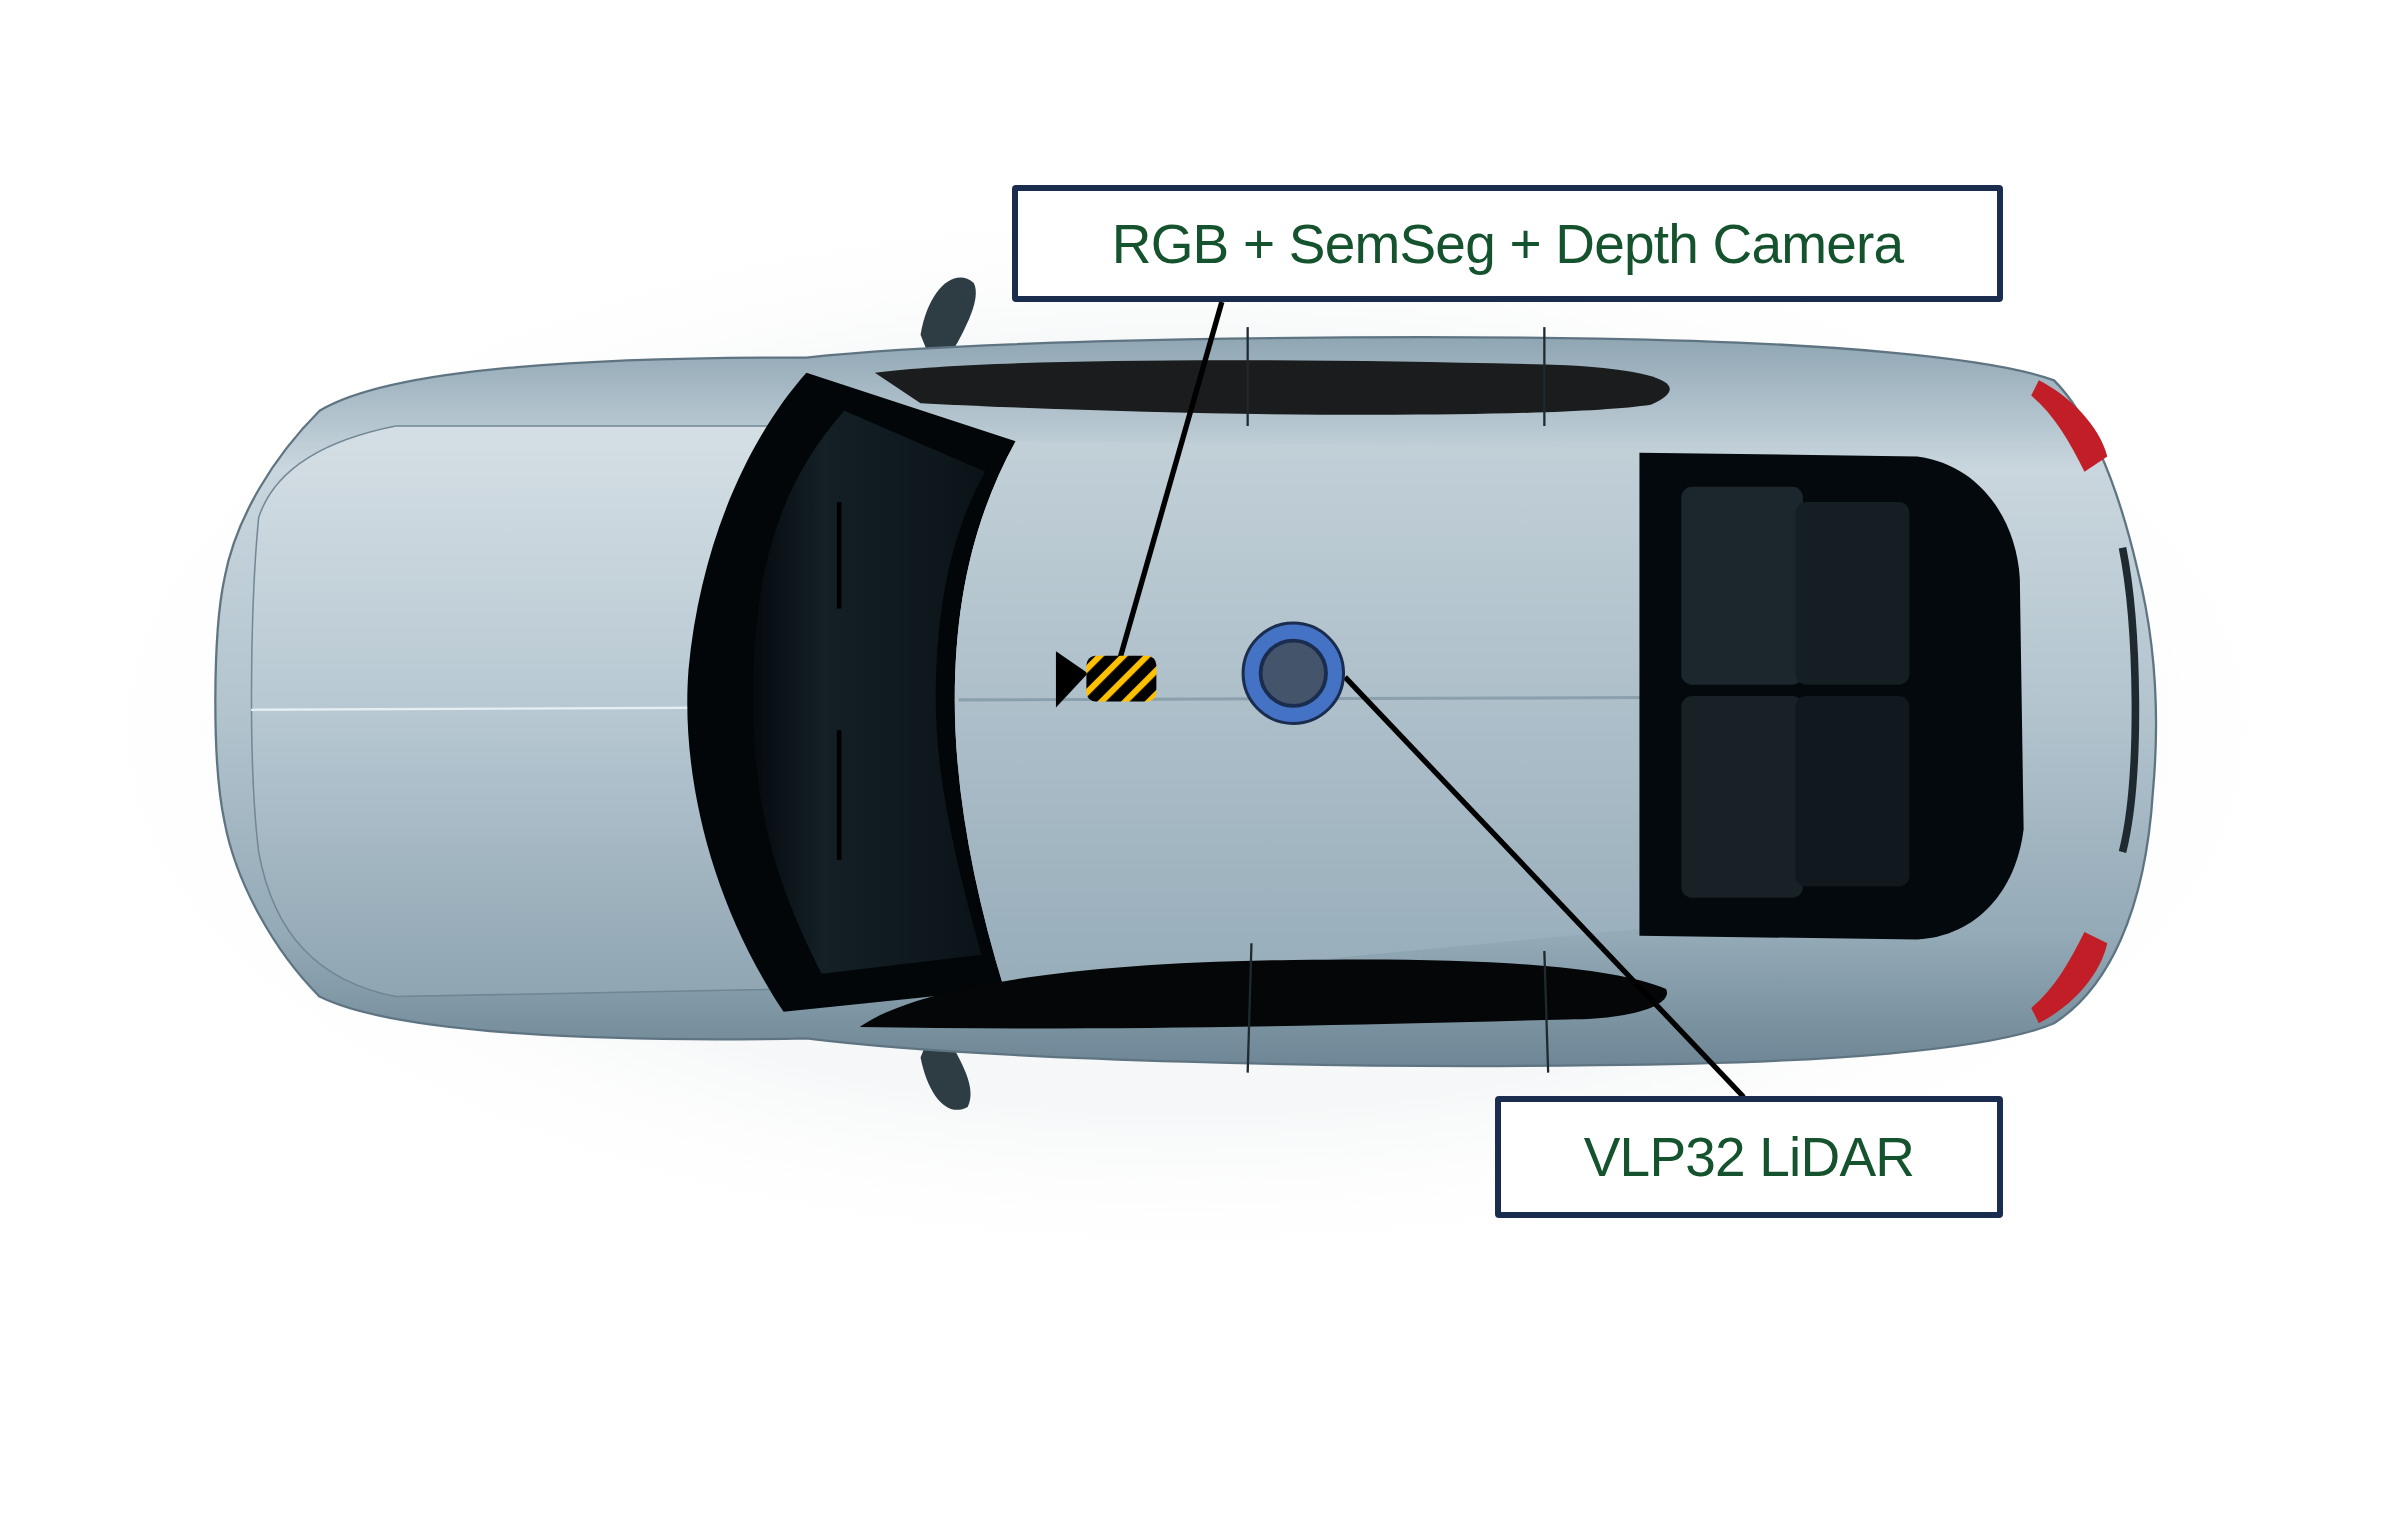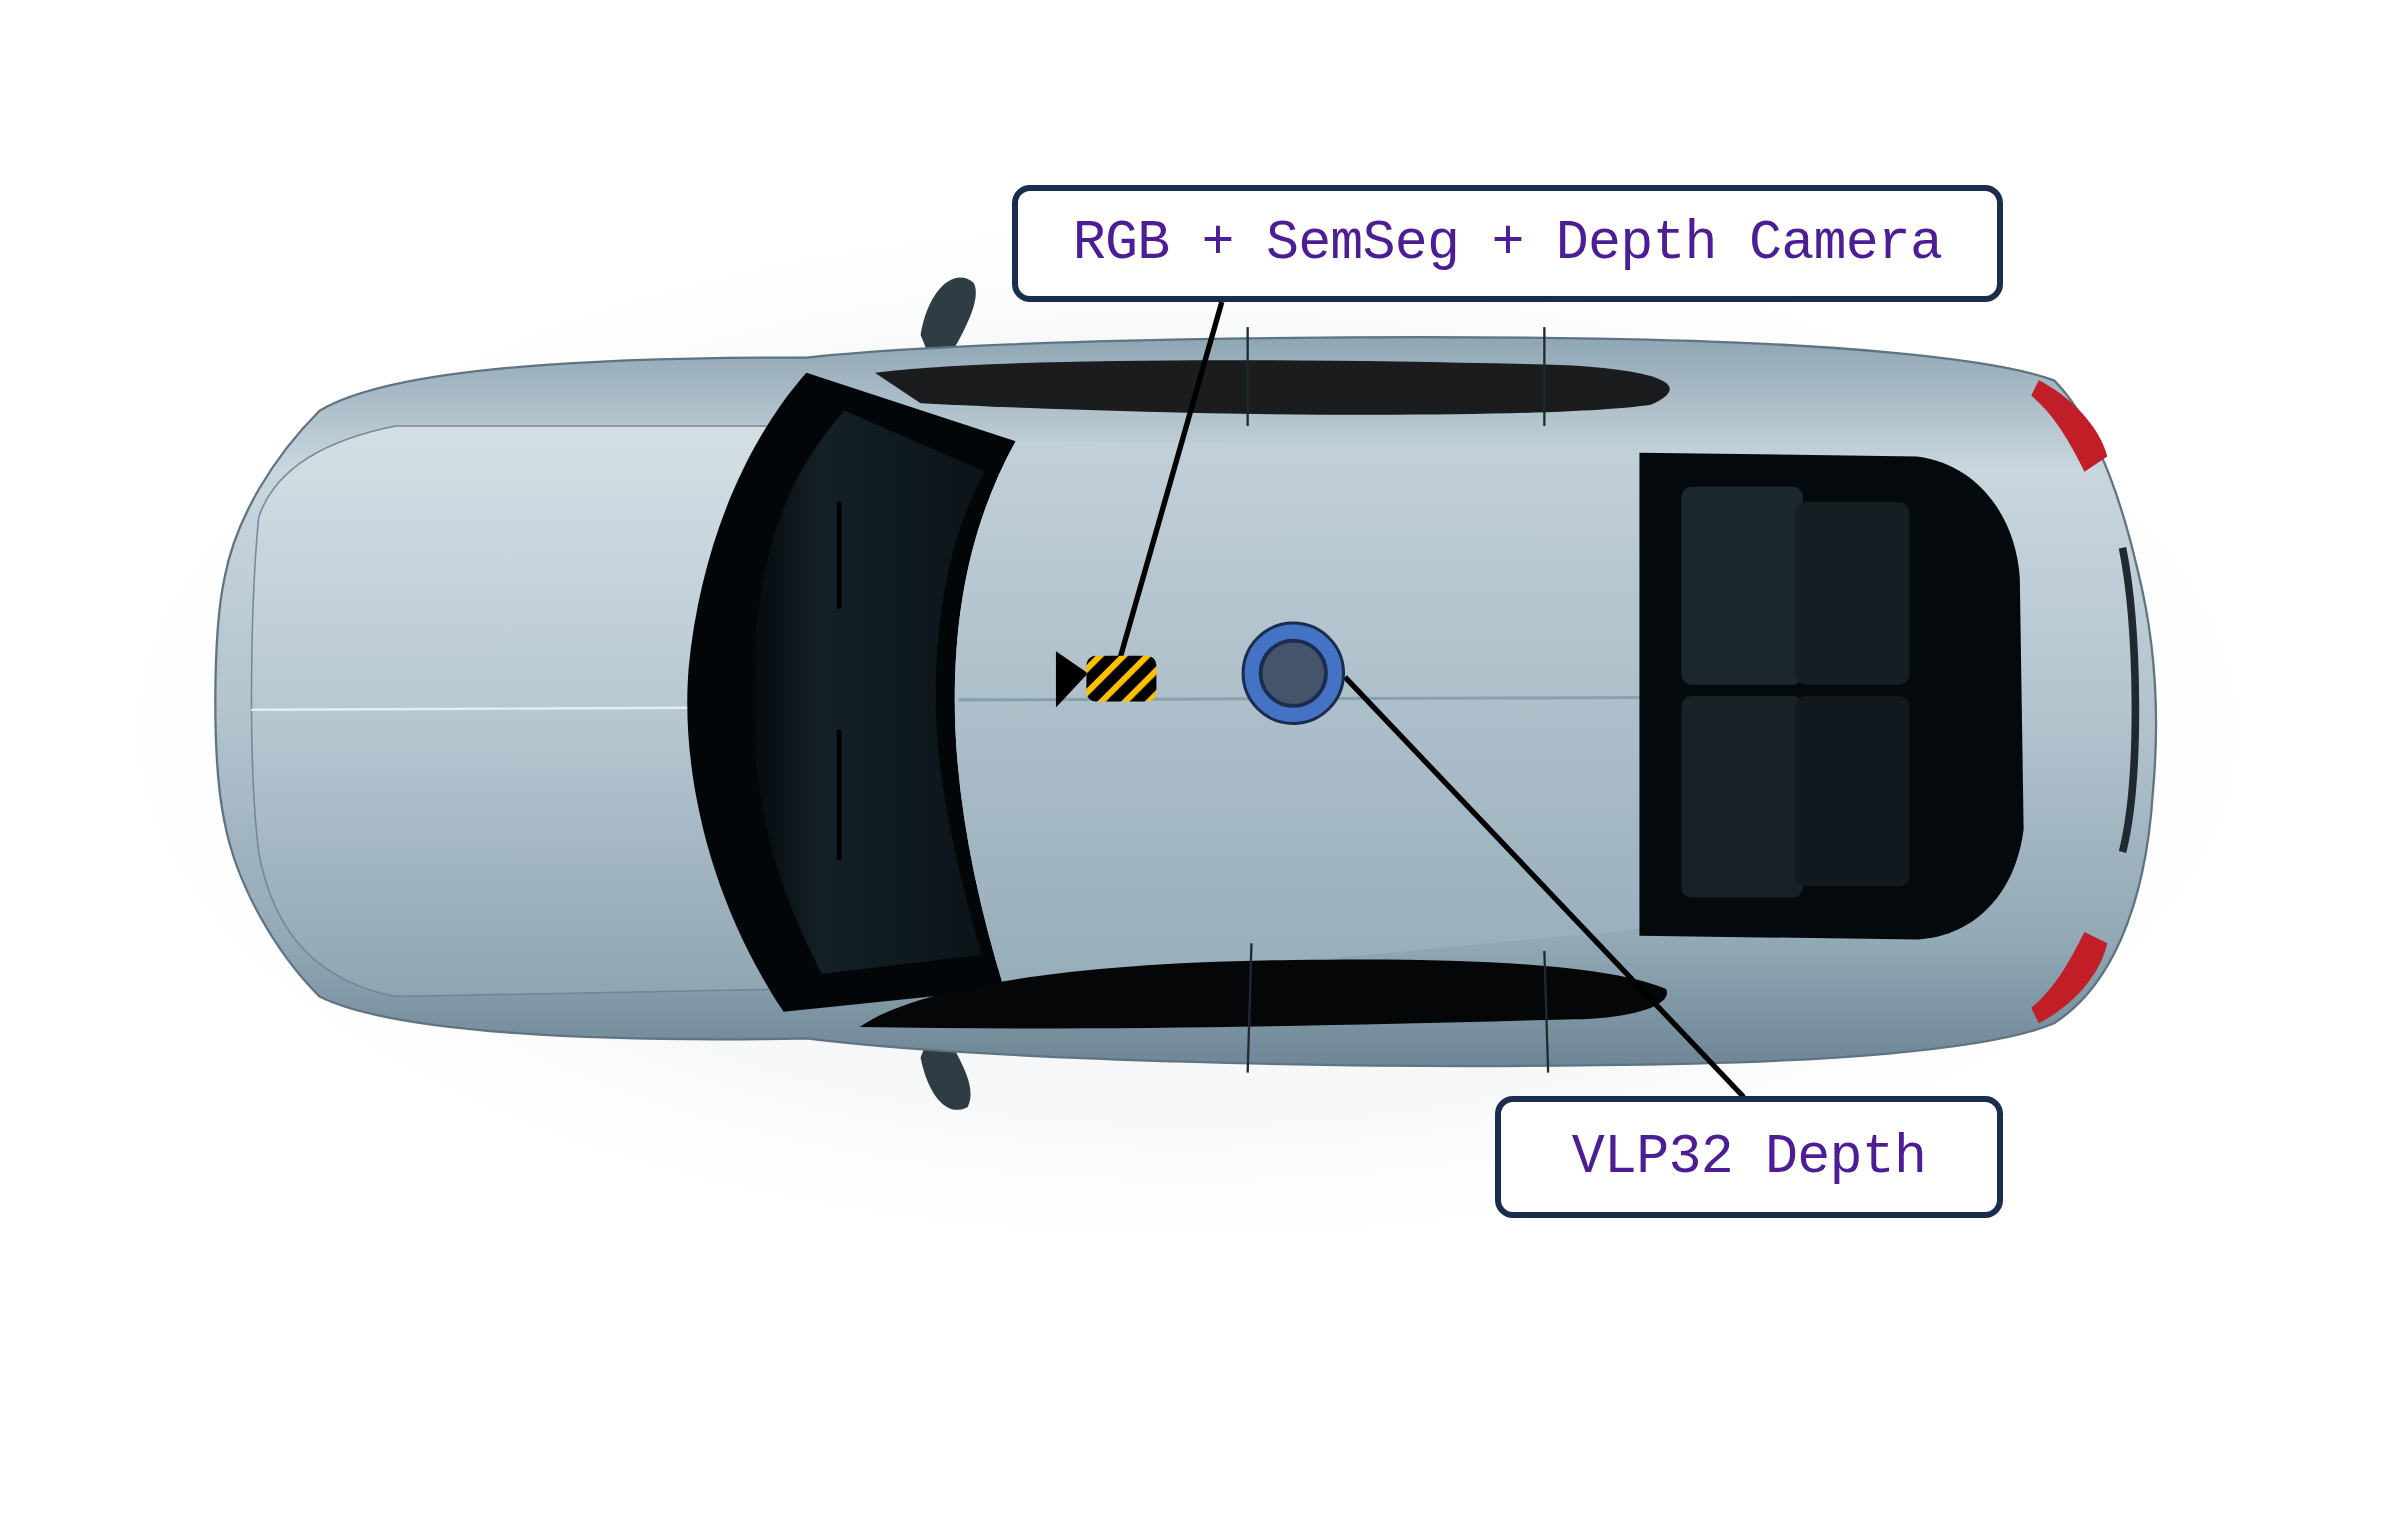--- a/index.html
+++ b/index.html
@@ -1,22 +1,22 @@
 <!DOCTYPE html>
 <html style="font-size:12px"><head>
 <meta charset="utf-8">
 <style>
   html, body { margin:0; padding:0; background:#ffffff; }
   body { width:2401px; height:1523px; position:relative; overflow:hidden; font-family:"Liberation Sans", sans-serif; }
   #stage { position:absolute; left:0; top:0; width:2401px; height:1523px; }
   .callout {
     position:absolute; box-sizing:border-box;
-    background:#ffffff; border:6px solid #1B2D4F; border-radius:18px;
+    background:#ffffff; border:6px solid #1B2D4F; border-radius:4px;
     display:flex; align-items:center; justify-content:center;
-    color:#4c1d95; font-family:Liberation Mono, monospace;
+    color:#14532d; font-family:Liberation Sans, sans-serif;
   }
   #callout-camera { left:1012px; top:185px; width:991px; height:117px; font-size:55px; letter-spacing:-0.8px; }
   #callout-lidar  { left:1495px; top:1096px; width:508px; height:122px; font-size:55px; letter-spacing:-0.8px; }
 </style>
 </head>
 <body>
 
 <div id="stage">
   <svg width="2401" height="1523" viewBox="0 0 3156 2002" xmlns="http://www.w3.org/2000/svg">
     <defs>
@@ -139,16 +139,16 @@
     <g>
       <circle cx="1700" cy="885" r="66" fill="#4472C4" stroke="#1B2D4F" stroke-width="4"></circle>
       <circle cx="1700" cy="885" r="43" fill="#44546A" stroke="#1B2D4F" stroke-width="5"></circle>
     </g>
   </svg>
 
   <div id="callout-camera" class="callout">
     <span>RGB + SemSeg + Depth Camera</span>
   </div>
   <div id="callout-lidar" class="callout">
-    <span>VLP32 Depth</span>
+    <span>VLP32 LiDAR</span>
   </div>
 </div>
 
 
 </body></html>

